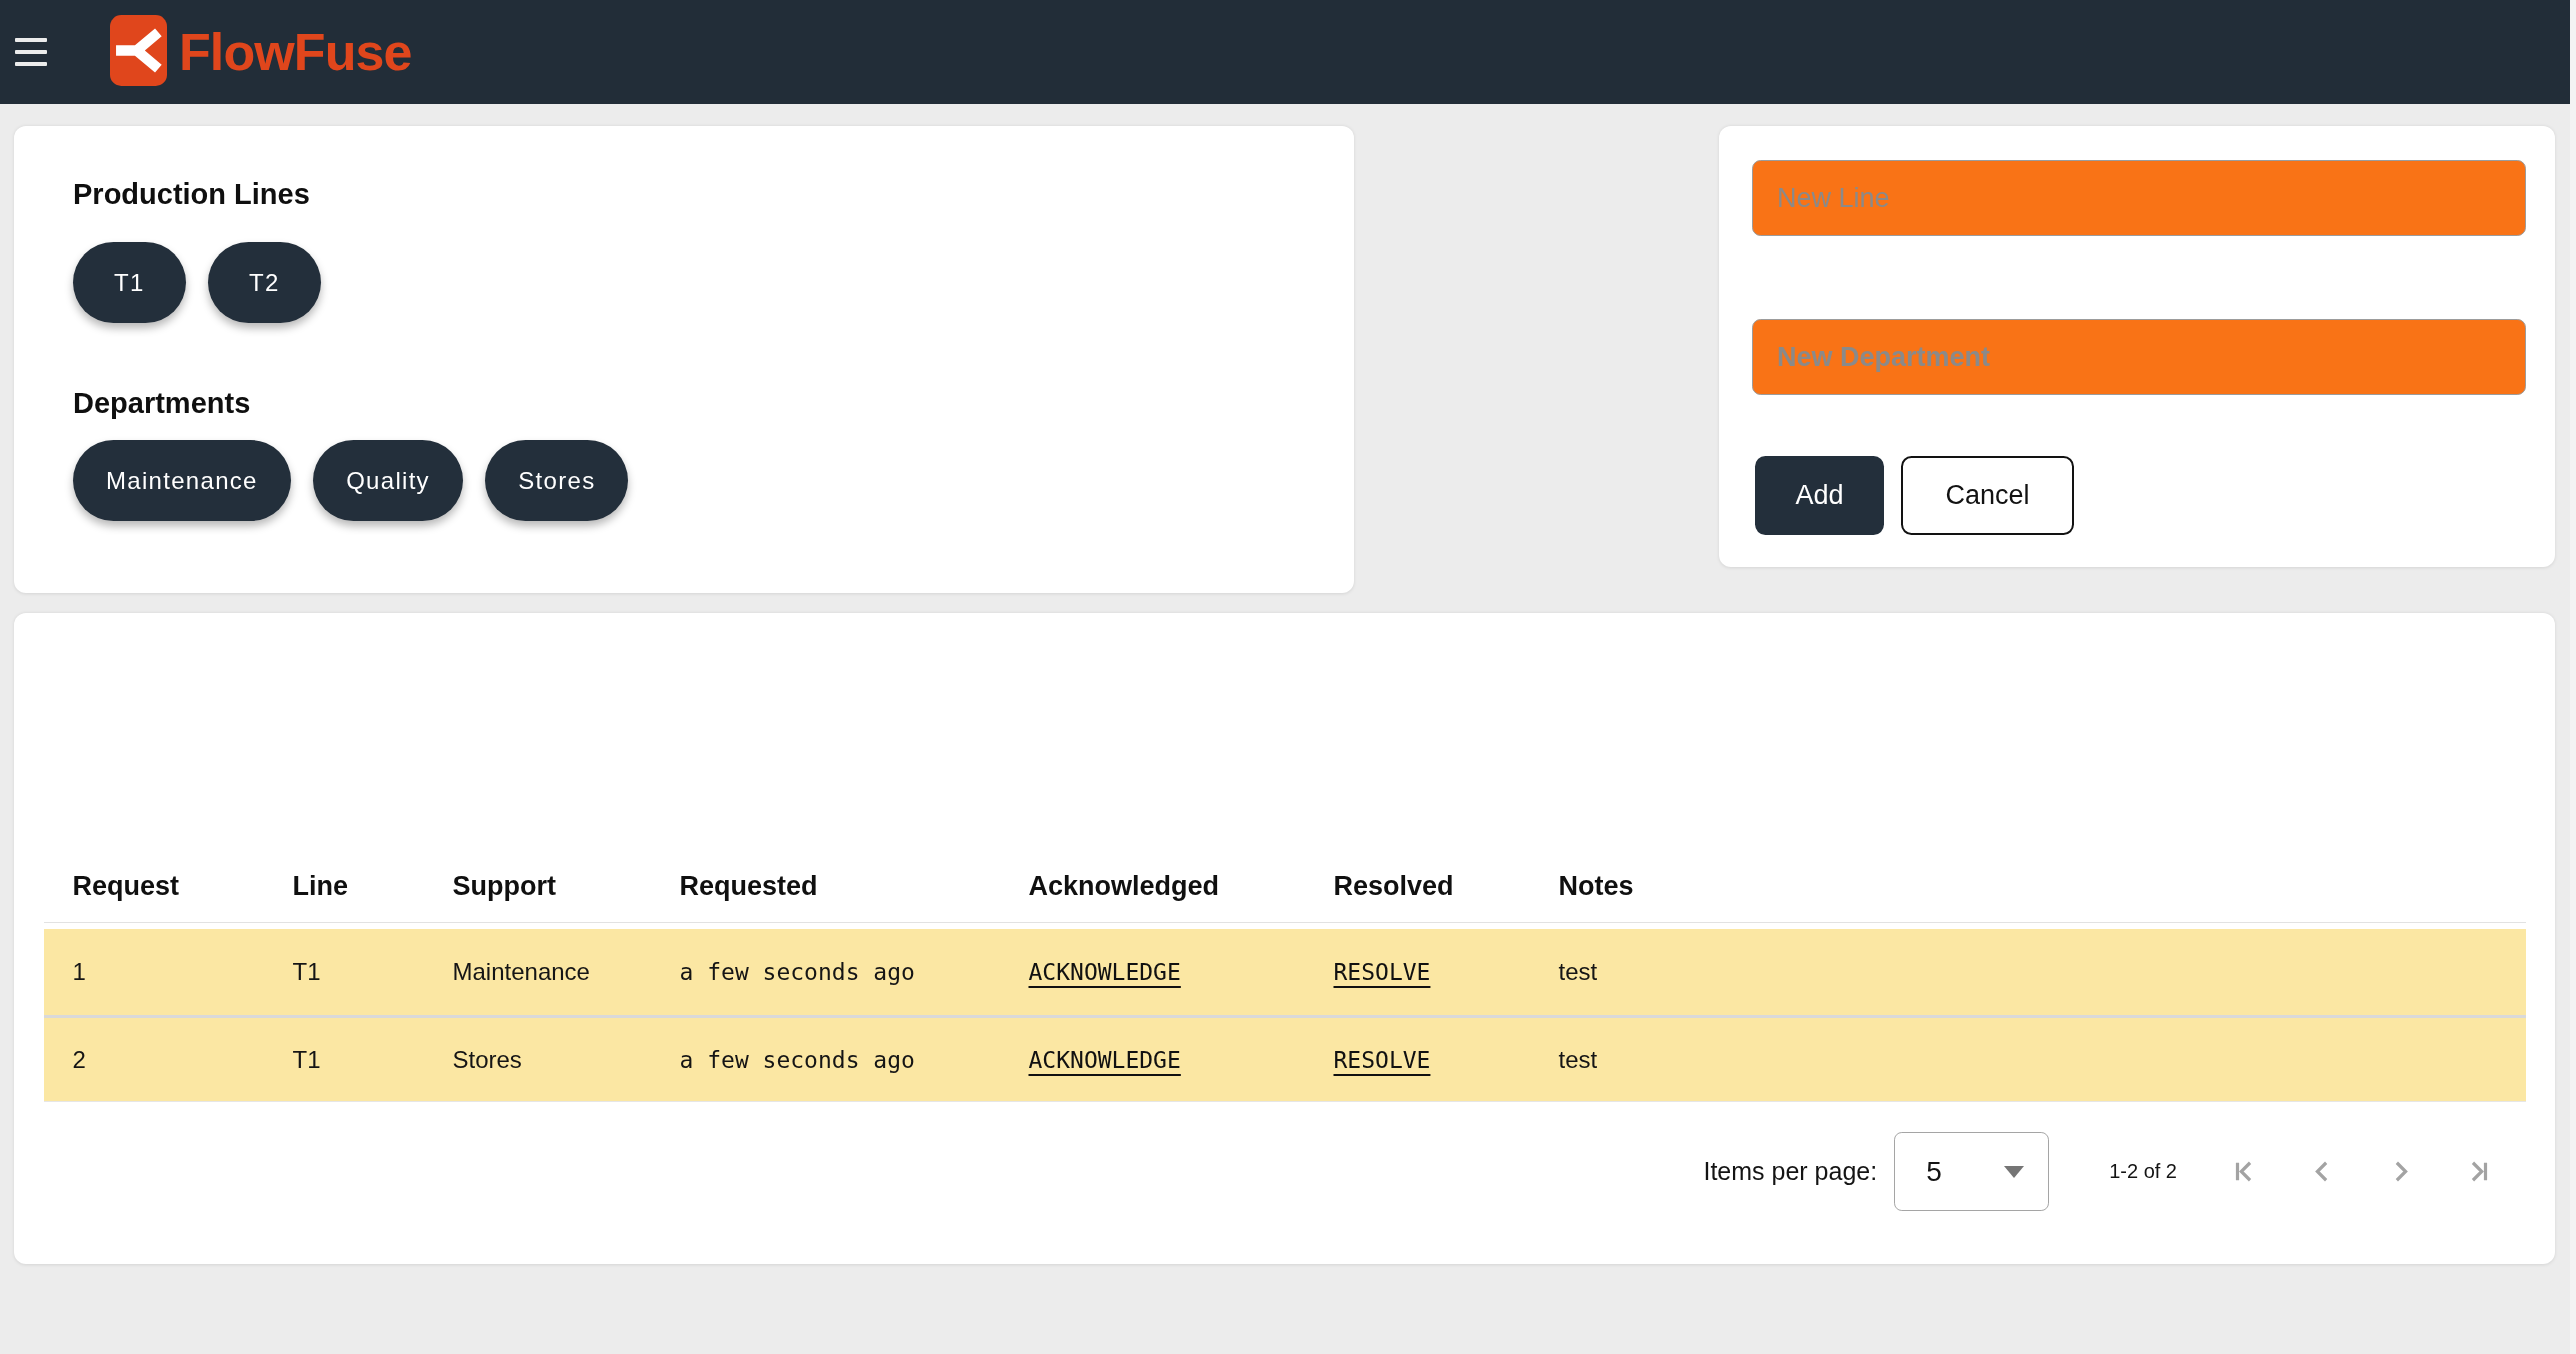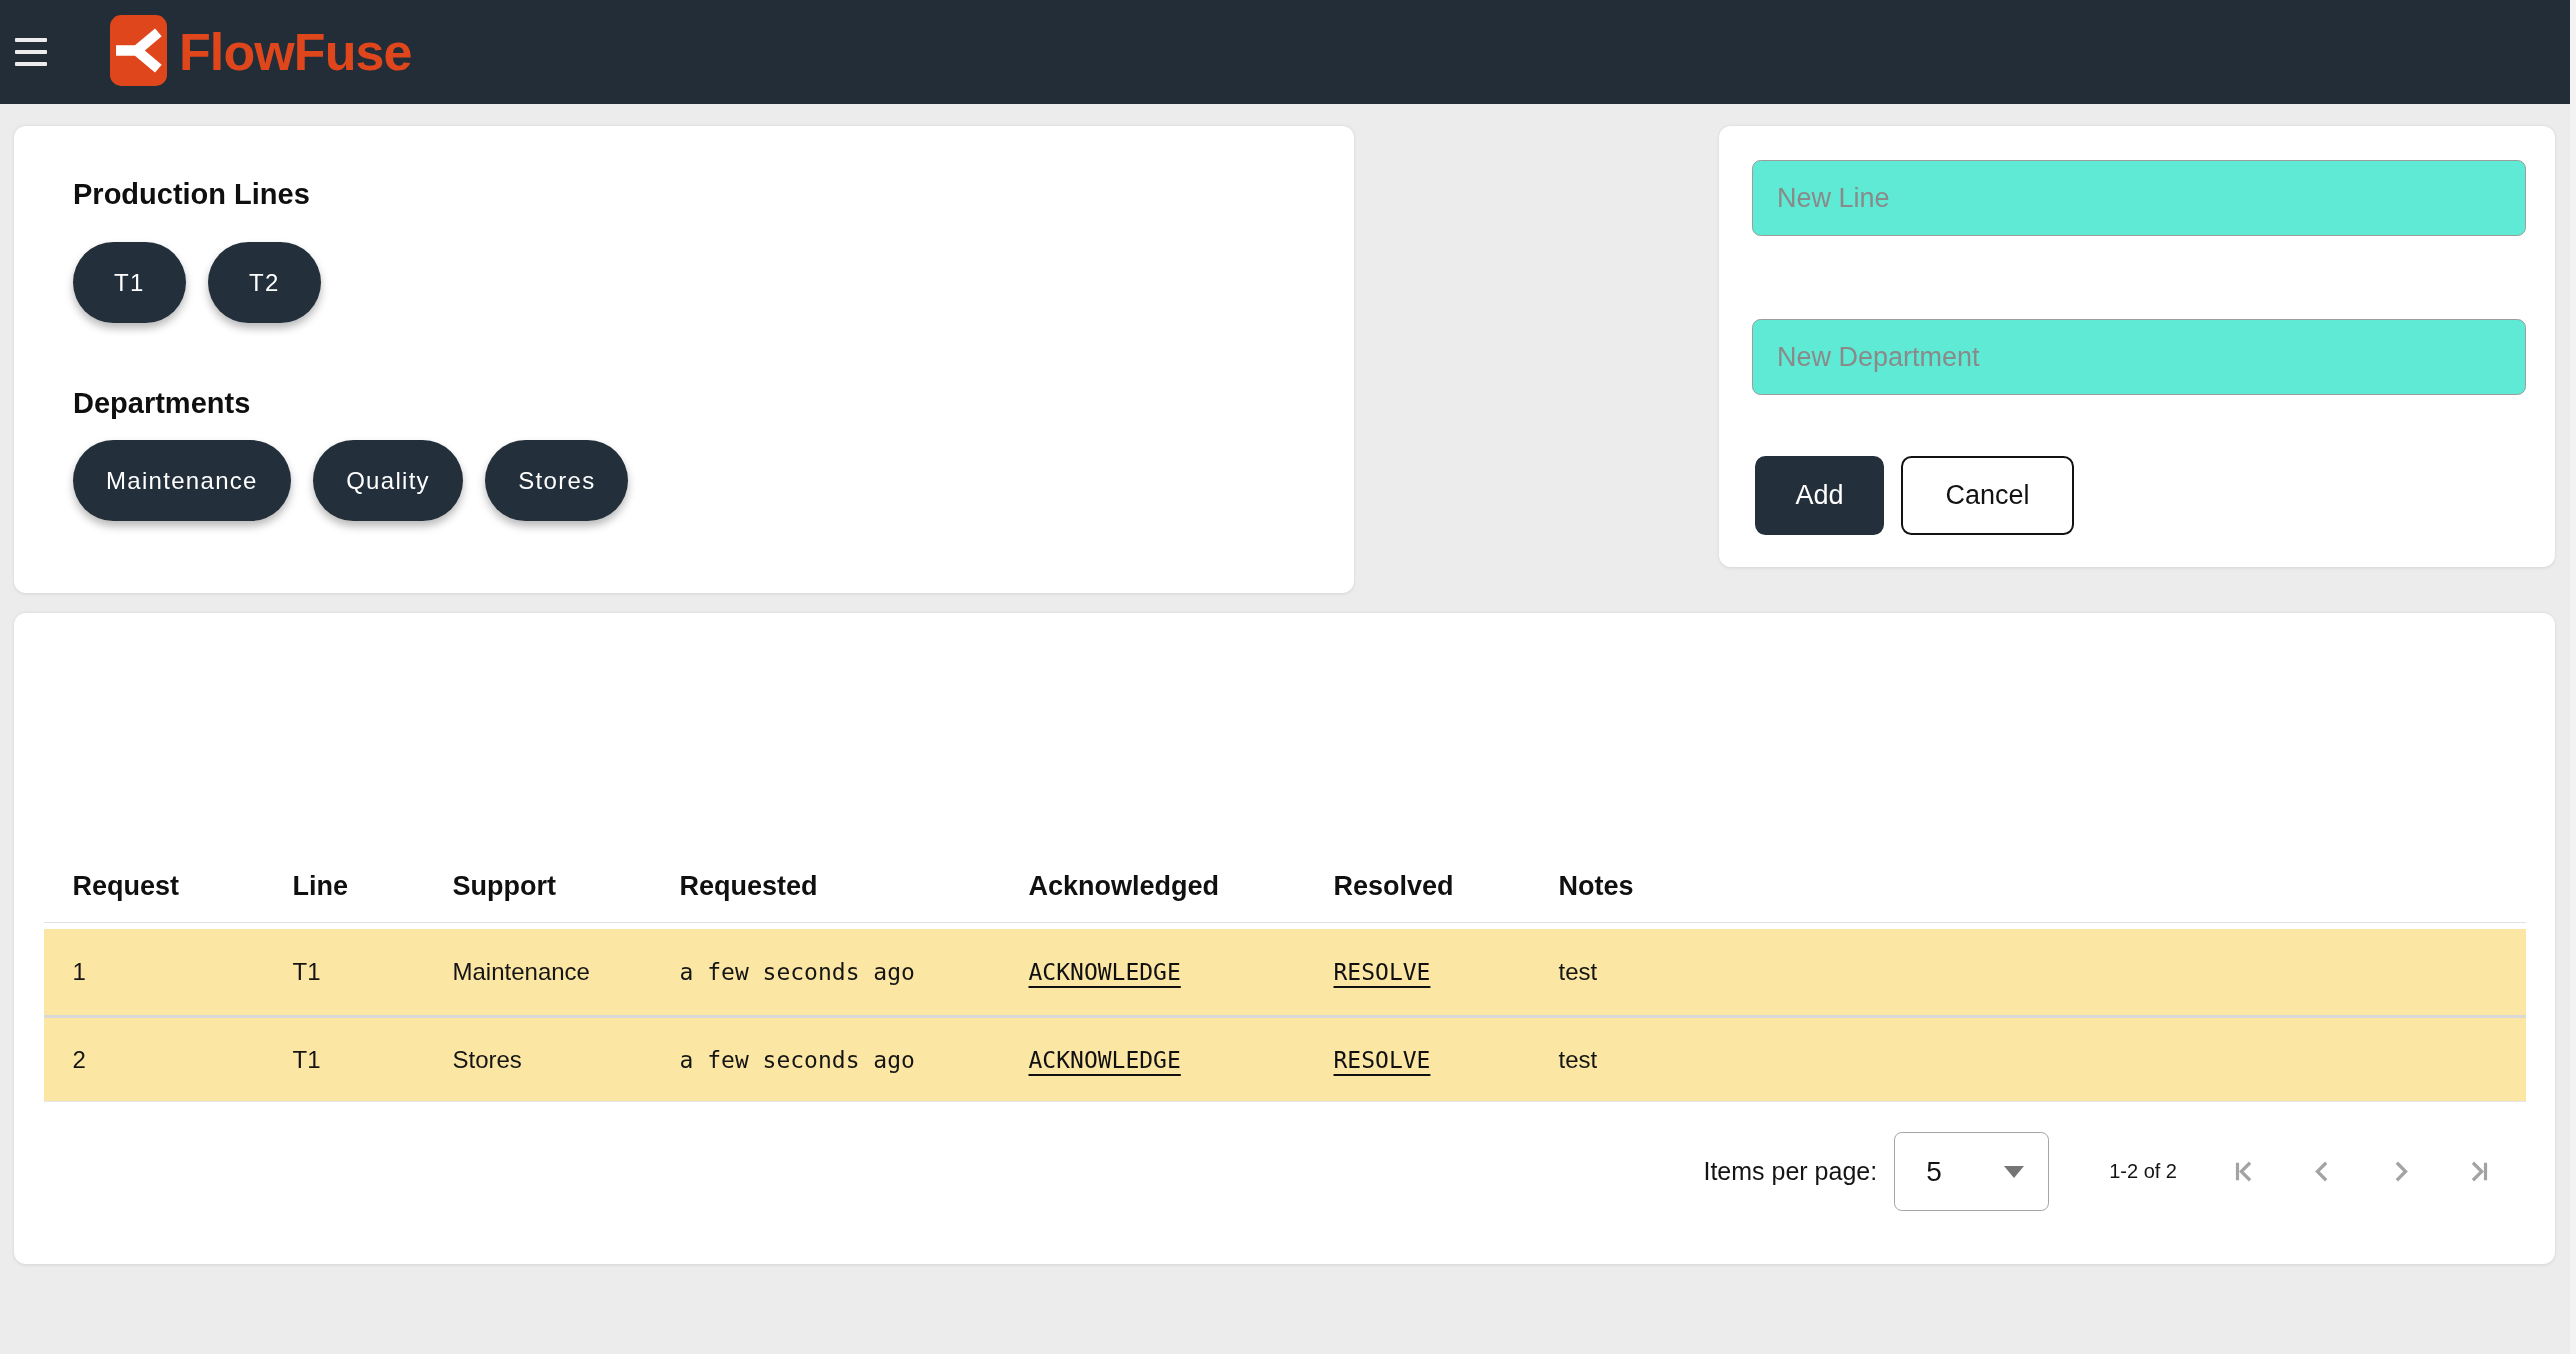--- a/index.html
+++ b/index.html
@@ -49,27 +49,27 @@
     font-family: "Liberation Sans", sans-serif;
     display: flex; align-items: center; justify-content: center;
     padding: 0 40px; box-shadow: 0 5.2px 8.6px rgba(0,0,0,0.28); cursor: pointer;
   }
   .chip.small { padding: 0 41px; }
   .chips-depts .chip { padding: 0 33px; }
 
   
   .text-input {
     position: absolute; left: 33px; width: 774px; height: 76px;
-    border: 1.7px solid #9c9c9c; border-radius: 8.6px; background: #5eead4;
+    border: 1.7px solid #9c9c9c; border-radius: 8.6px; background: #f97316;
     font-size: 27px; color: #333; padding: 0 24px;
     font-family: "Liberation Sans", sans-serif; outline: none;
   }
   .text-input::placeholder { color: #8a8a8a; }
   .input-new-line { top: 34px; }
-  .input-new-dept { top: 193px; }
+  .input-new-dept { top: 193px; font-weight: bold; }
   .btn {
     position: absolute; top: 330px; height: 79px; border-radius: 10.4px;
     font-size: 27px; cursor: pointer; font-family: "Liberation Sans", sans-serif;
   }
   .btn-add { left: 36px; width: 129px; background: #232f3b; color: #fff; border: none; }
   .btn-cancel { left: 182px; width: 173px; background: #fff; color: #121212; border: 2.6px solid #121212; }
 
   
   .search-box {
     position: absolute; left: 30px; top: 140px; width: 2482px; height: 74px;

